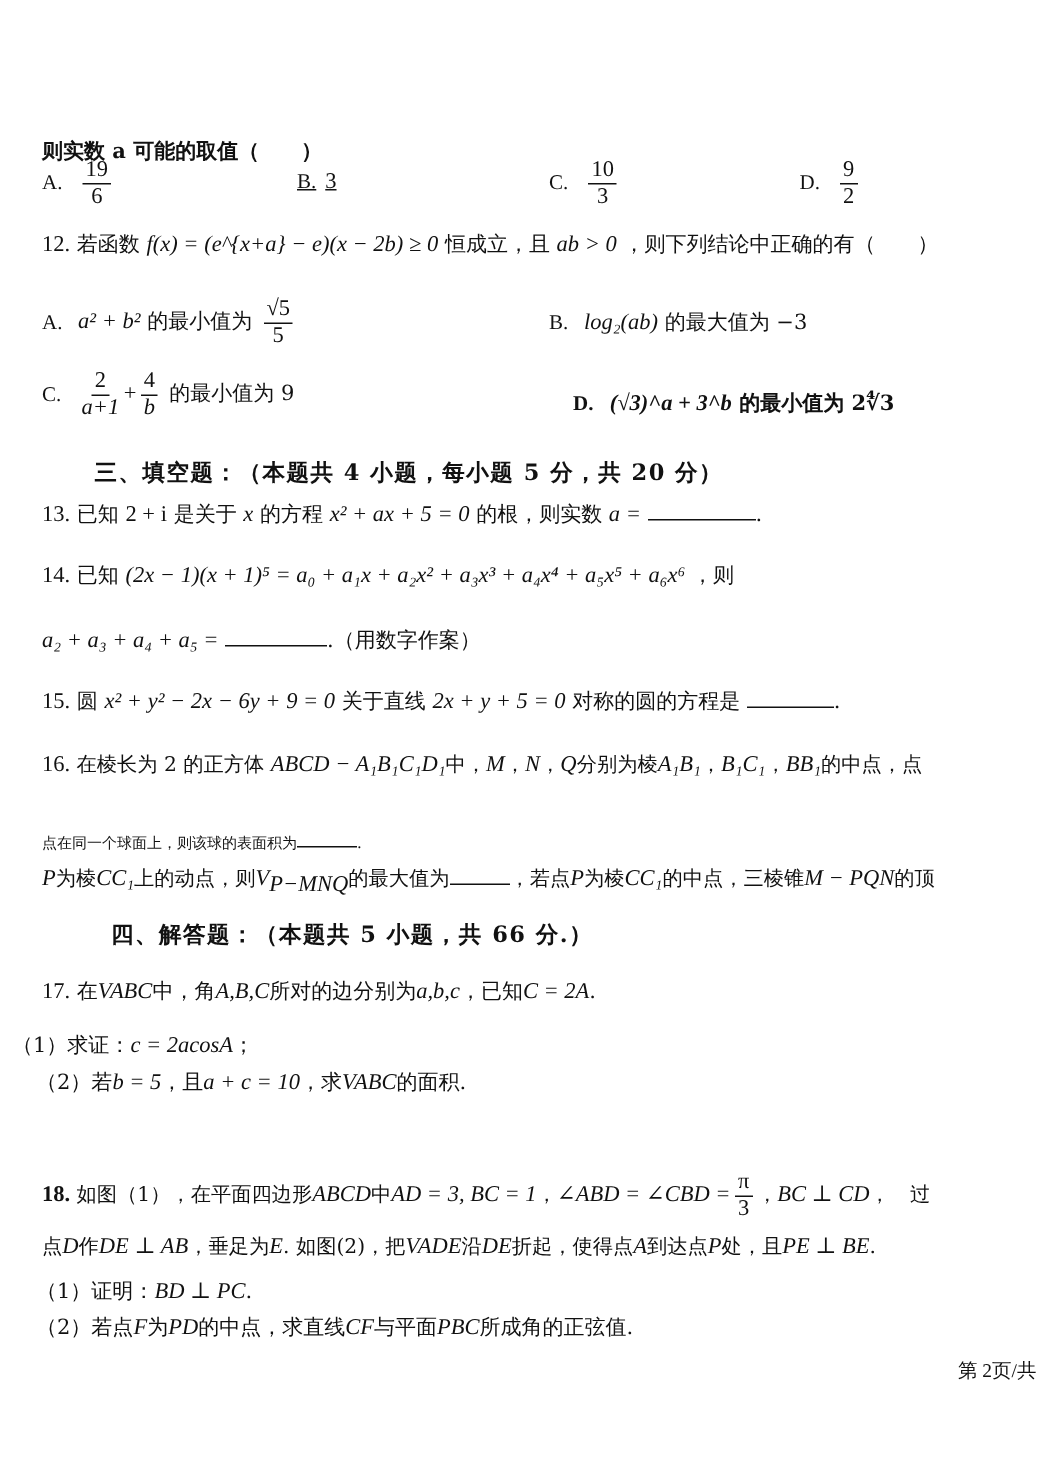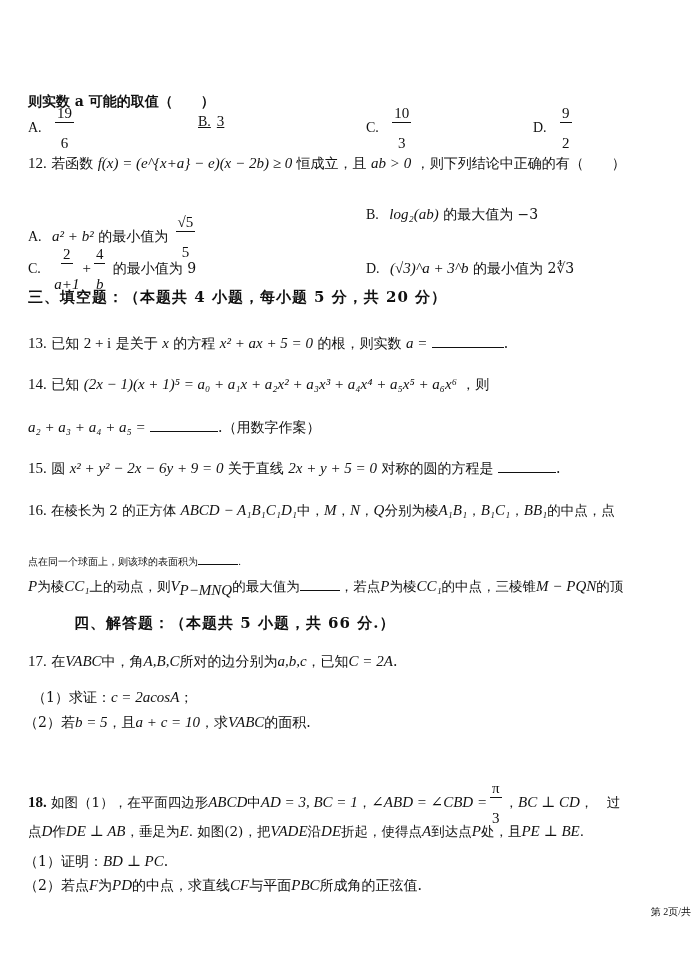--- a/index.html
+++ b/index.html
@@ -6,29 +6,29 @@
   body {
     width: 691px; height: 978px; overflow: hidden;
     background: #ffffff; color: #111111;
     font-family: "DejaVu Serif", "Liberation Serif", serif;
     position: relative;
   }
   .line { position: absolute; left: 28px; font-size: 14px; white-space: nowrap; line-height: 1.2; }
   .m { font-family: "Liberation Serif", "DejaVu Serif", serif; font-style: italic; font-size: 15px; }
   .r { font-family: "Liberation Serif", "DejaVu Serif", serif; font-size: 15px; }
   .bold { font-weight: bold; }
-  .frac { display: inline-flex; flex-direction: column; align-items: center; vertical-align: middle; font-family: "Liberation Serif", serif; font-size: 15px; margin: 0 3px; gap: 12px; }
+  .frac { display: inline-flex; flex-direction: column; align-items: center; vertical-align: middle; font-family: "Liberation Serif", serif; font-size: 15px; margin: 0 3px; }
   .frac .num { border-bottom: 1px solid #111; padding: 0 2px; line-height: 1.1; }
   .frac .den { line-height: 1.1; }
   .opt { position: absolute; font-size: 14px; white-space: nowrap; }
   .opt .lbl { font-family: "Liberation Serif", serif; font-size: 14px; margin-right: 6px; }
   .blank { display: inline-block; border-bottom: 1px solid #111; vertical-align: baseline; height: 12px; }
   sup, sub { font-size: 10px; }
   .heading { font-weight: bold; font-size: 15px; letter-spacing: 1px; }
-  .footer { position: absolute; right: 0; top: 905px; font-size: 10px; font-family: "Liberation Serif", serif; }
+  .footer { position: absolute; right: 0; top: 905px; font-size: 13px; font-family: "Liberation Serif", serif; }
 </style>
 </head>
 <body>
 
 <div class="line bold" style="top:93px;">则实数 a 可能的取值（　　）</div>
 
 <div class="opt" style="left:28px; top:105px;">
   <span class="lbl">A.</span>
   <span class="frac">
       <span class="num">19</span>
@@ -55,21 +55,21 @@
 
 <div class="line" style="top:154px;">
   <span class="r">12.</span>
   <span>若函数</span>
   <span class="m">f(x) = (e^{x+a} − e)(x − 2b) ≥ 0</span>
   <span>恒成立，且</span>
   <span class="m">ab &gt; 0</span>
   <span>，则下列结论中正确的有（　　）</span>
 </div>
 
-<div class="opt" style="left:28px; top:214px;">
+<div class="opt" style="left:28px; top:198px;">
   <span class="lbl">A.</span>
   <span class="m">a² + b²</span>
   <span>的最小值为</span>
   <span class="frac">
       <span class="num">√5</span>
       <span class="den">5</span>
     </span>
 </div>
 <div class="opt" style="left:366px; top:206px;">
   <span class="lbl">B.</span>
@@ -80,27 +80,27 @@
   <span class="lbl">C.</span>
   <span class="frac">
       <span class="num">2</span>
       <span class="den m">a+1</span>
     </span><span class="r">+</span><span class="frac">
       <span class="num">4</span>
       <span class="den m">b</span>
     </span>
   <span>的最小值为 9</span>
 </div>
-<div class="opt" style="left:366px; top:260px;">
+<div class="opt" style="left:382px; top:260px;font-weight:bold;">
   <span class="lbl">D.</span>
   <span class="m">(√3)^a + 3^b</span>
   <span>的最小值为 2∜3</span>
 </div>
 
-<div class="line heading" style="top:288px;">三、填空题：（本题共 4 小题，每小题 5 分，共 20 分）</div>
+<div class="line heading" style="top:306px;margin-left:35px;">三、填空题：（本题共 4 小题，每小题 5 分，共 20 分）</div>
 
 <div class="line" style="top:334px;">
   <span class="r">13.</span>
   <span>已知</span>
   <span class="r">2 + i</span>
   <span>是关于</span>
   <span class="m">x</span>
   <span>的方程</span>
   <span class="m">x² + ax + 5 = 0</span>
   <span>的根，则实数</span>
@@ -140,21 +140,21 @@
 <div class="line" style="top:552px; font-size:10px;">
   <span>点在同一个球面上，则该球的表面积为</span><span class="blank" style="width:40px;"></span><span>.</span>
 </div>
 
 <div class="line heading" style="top:614px;margin-left:46px;">四、解答题：（本题共 5 小题，共 66 分.）</div>
 
 <div class="line" style="top:652px;">
   <span class="r">17.</span>
   <span>在</span><span class="m">VABC</span><span>中，角</span><span class="m">A,B,C</span><span>所对的边分别为</span><span class="m">a,b,c</span><span>，已知</span><span class="m">C = 2A</span><span>.</span>
 </div>
-<div class="line" style="top:688px; left:32px;">
+<div class="line" style="top:688px; left:8px;">
   <span>（1）求证：</span><span class="m">c = 2acosA</span><span>；</span>
 </div>
 <div class="line" style="top:713px; left:24px;">
   <span>（2）若</span><span class="m">b = 5</span><span>，且</span><span class="m">a + c = 10</span><span>，求</span><span class="m">VABC</span><span>的面积.</span>
 </div>
 
 <div class="line" style="top:780px; font-size:13.5px;">
   <span class="r bold">18.</span>
   <span>如图（1），在平面四边形</span><span class="m">ABCD</span><span>中</span><span class="m">AD = 3, BC = 1</span><span>，</span><span class="m">∠ABD = ∠CBD =</span><span class="frac">
       <span class="num">π</span>

